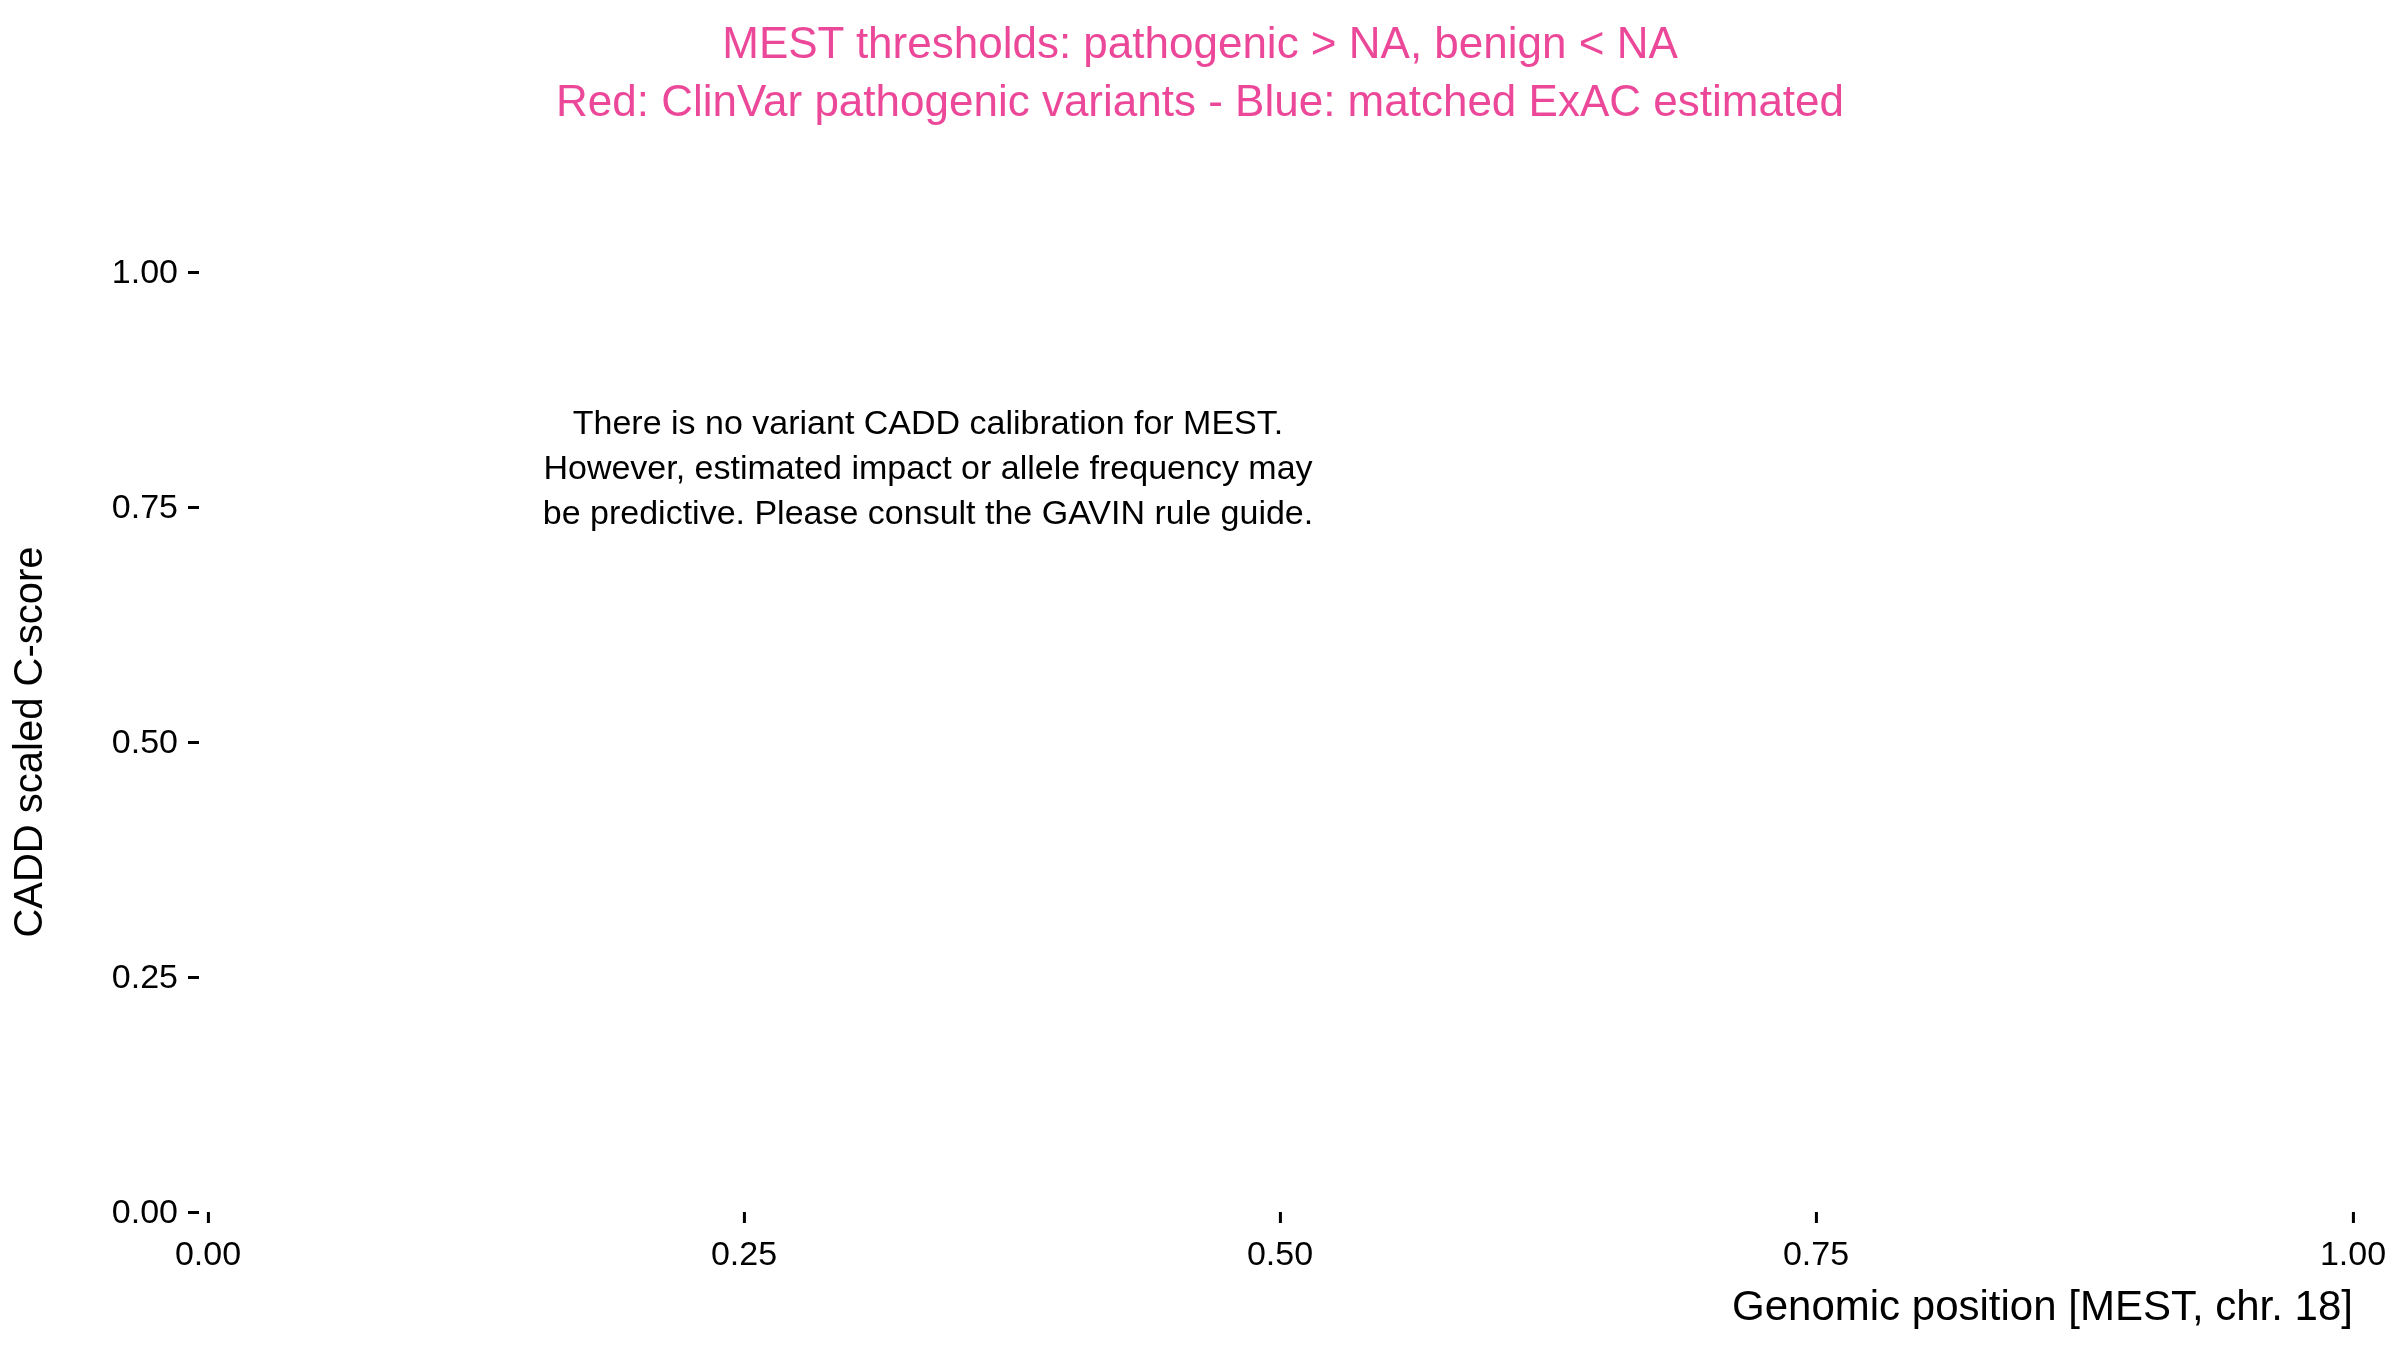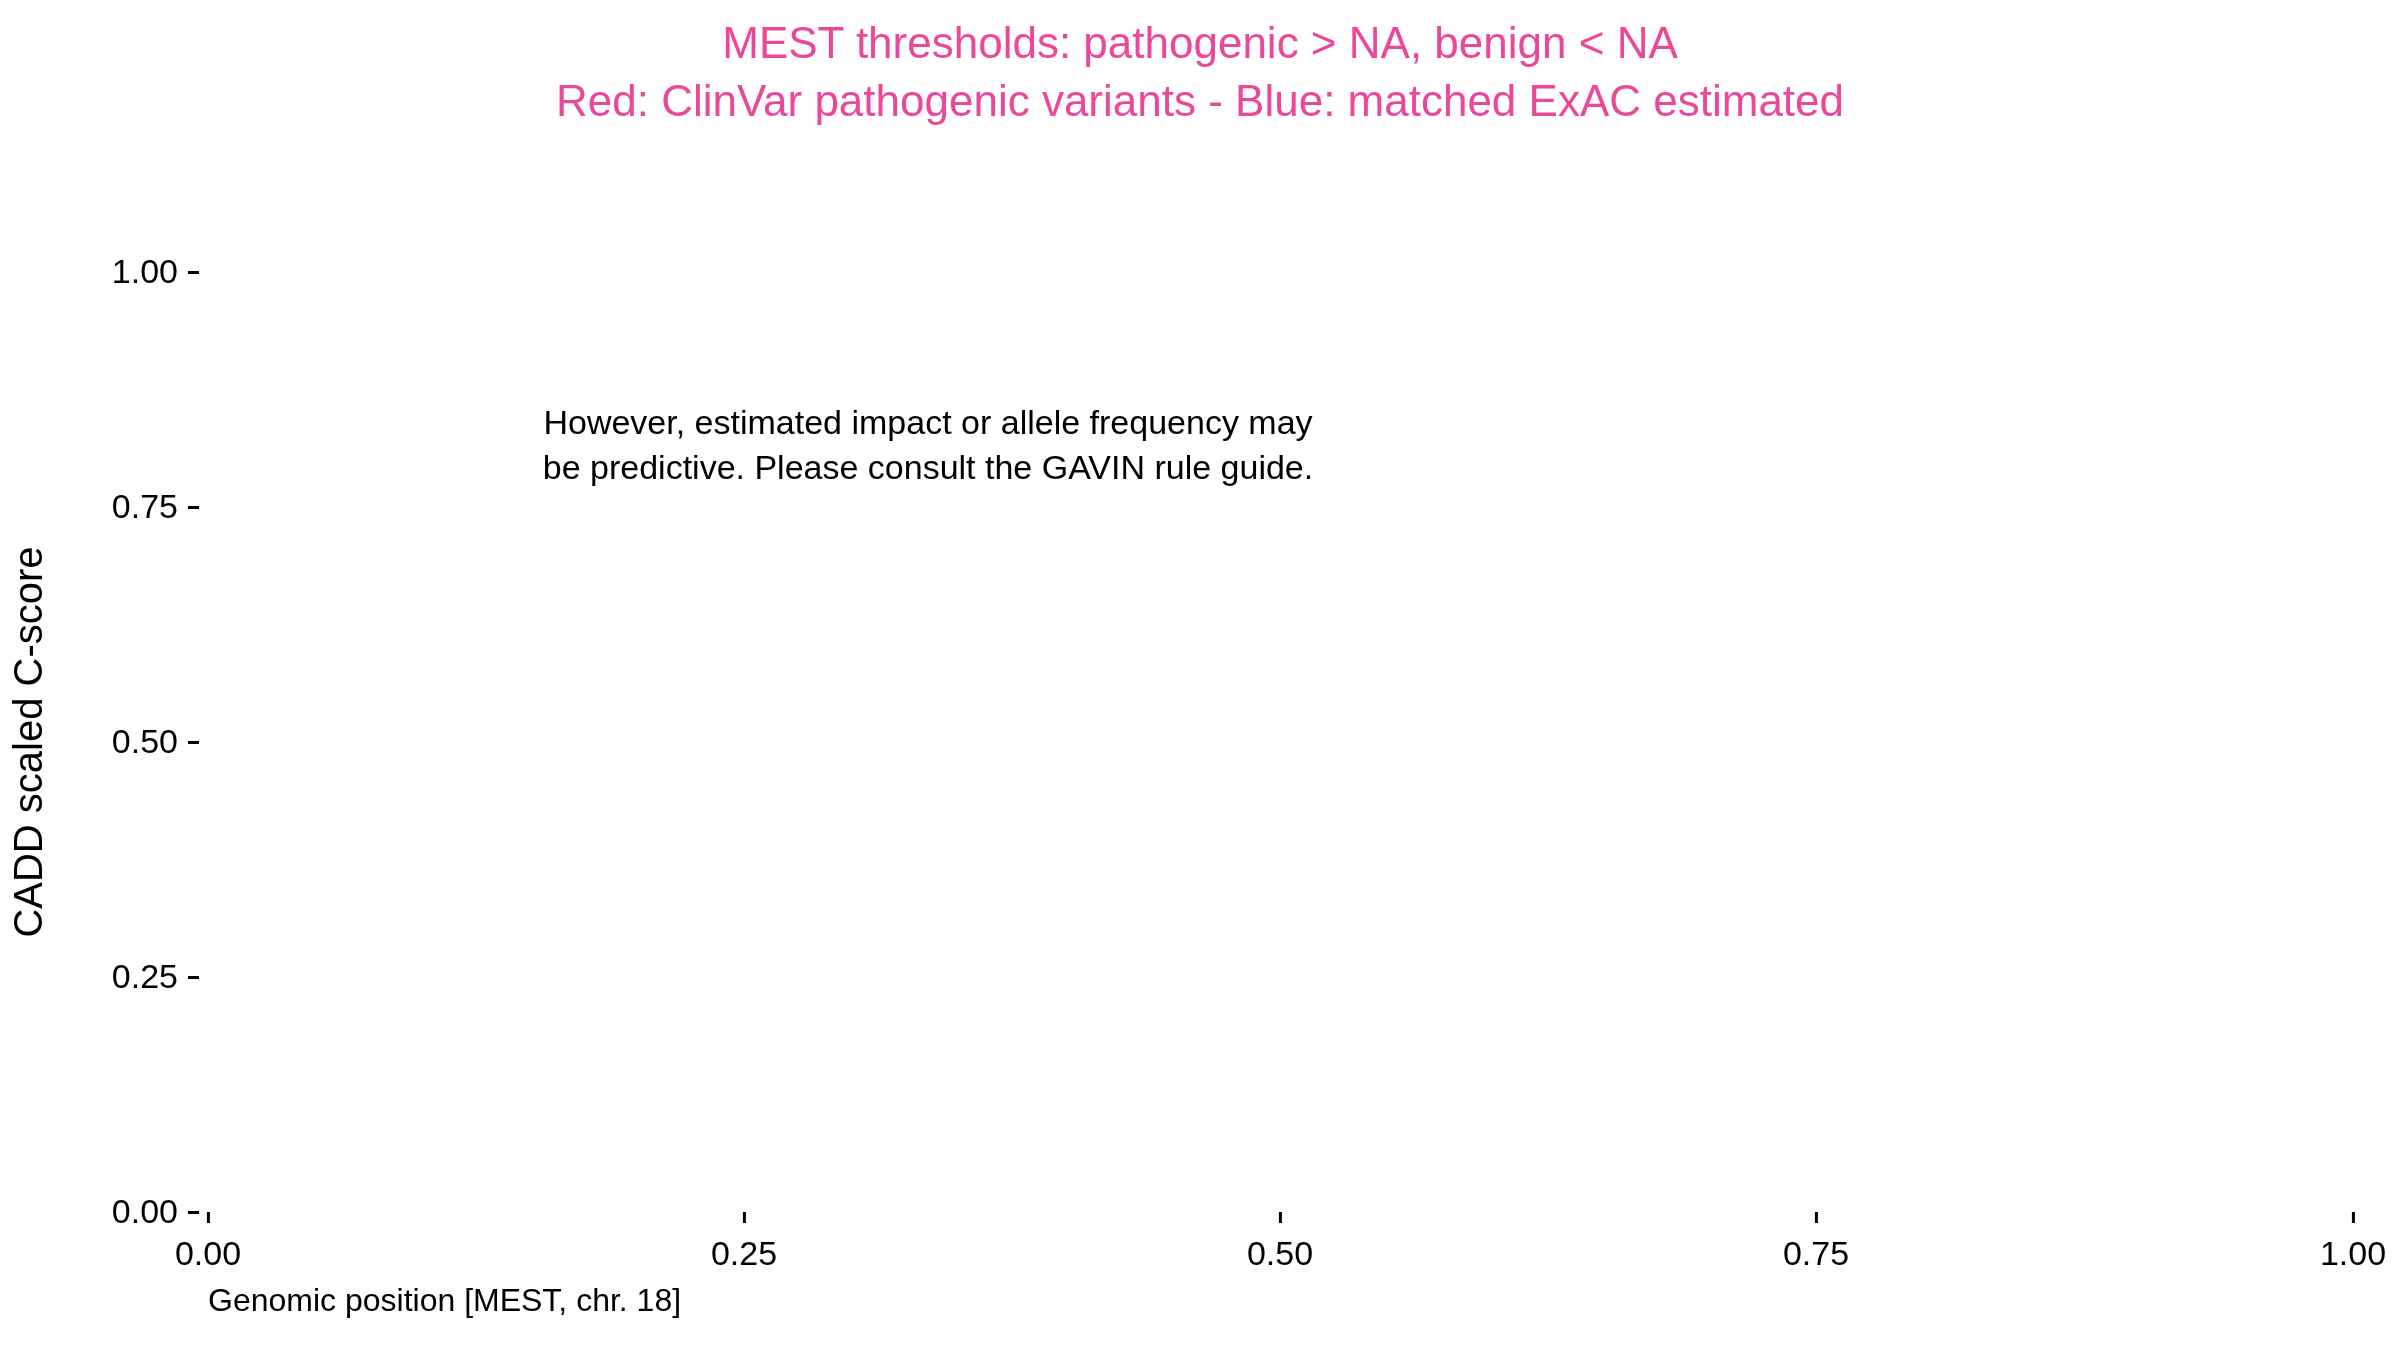--- a/index.html
+++ b/index.html
@@ -135,22 +135,22 @@
     font-size: 34px;
     color: #000000;
     white-space: nowrap;
   }
 
   .x-axis-title {
     position: absolute;
     left: 208px;
     top: 1282px;
     width: 2145px;
-    text-align: left;
-    font-size: 32px;
+    text-align: right;
+    font-size: 42px;
     color: #000000;
     white-space: nowrap;
   }
 </style>
 </head>
 <body>
 
 <div class="plot-root">
 
   <div class="title-block">
@@ -178,20 +178,21 @@
       <span class="y-tick-mark"></span>
     </div>
     <div class="y-tick" style="top: 940px;">
       <span class="y-tick-label">0.00</span>
       <span class="y-tick-mark"></span>
     </div>
   </div>
 
   <div class="panel">
     <div class="annotation">
+      <span class="annotation-line">There is no variant CADD calibration for MEST.</span>
       <span class="annotation-line">However, estimated impact or allele frequency may</span>
       <span class="annotation-line">be predictive. Please consult the GAVIN rule guide.</span>
     </div>
   </div>
 
   <div class="x-axis">
     <div class="x-tick" style="left: 0px;">
       <div class="x-tick-mark"></div>
       <div class="x-tick-label">0.00</div>
     </div>

